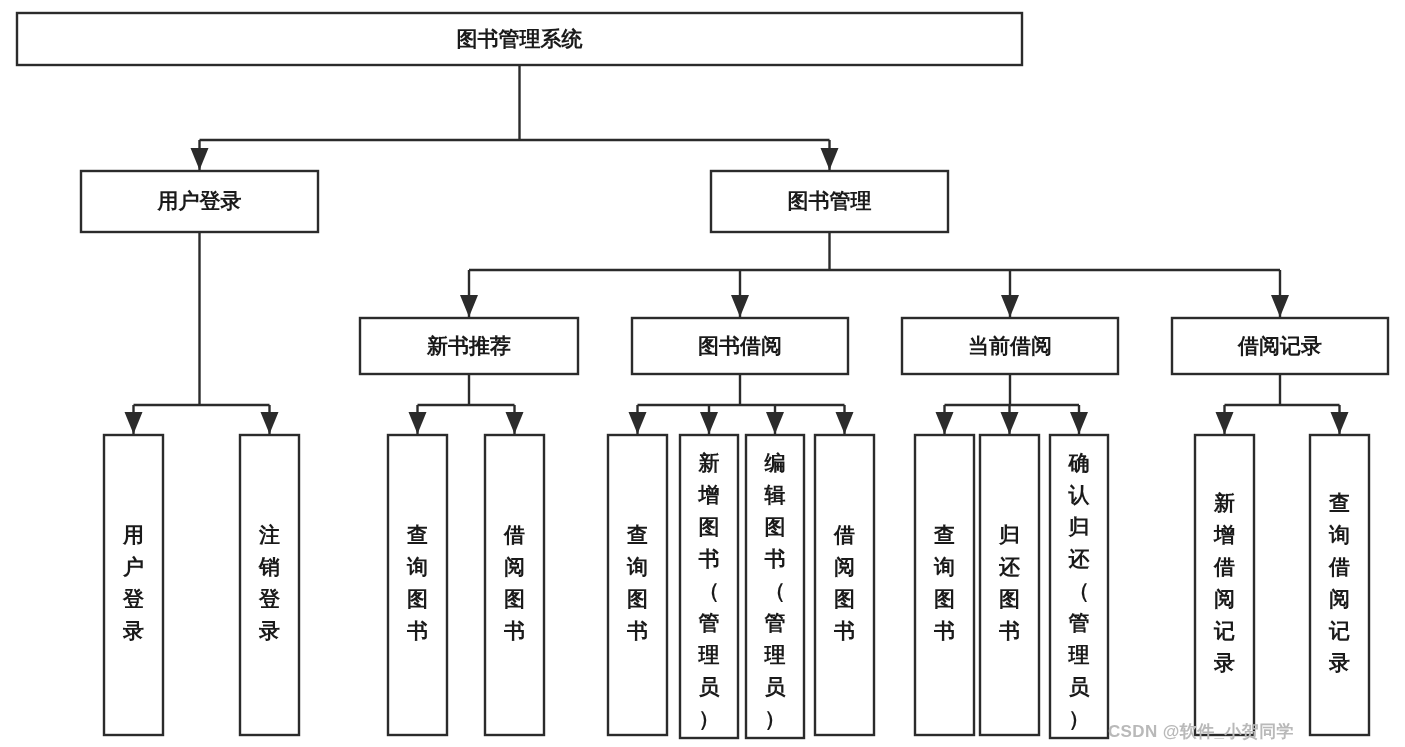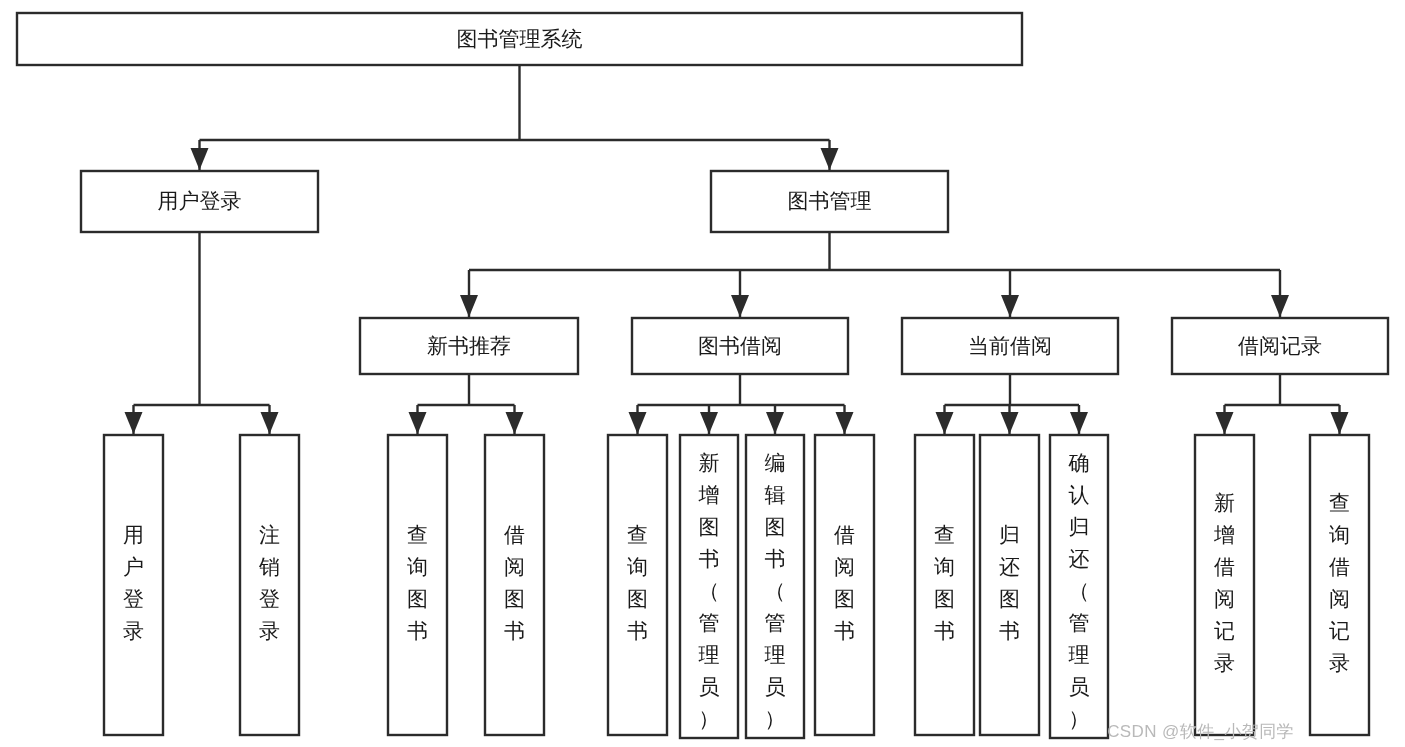--- a/index.html
+++ b/index.html
@@ -11,20 +11,21 @@
     width: 1405px;
     height: 747px;
     font-family: "Liberation Sans", "DejaVu Sans", sans-serif;
     overflow: hidden;
     position: relative;
   }
   #diagram-root {
     position: relative;
     width: 1302px;
     height: 747px;
+    font-weight: bold;
   }
   svg.diagram-canvas {
     display: block;
     width: 1405px;
     height: 747px;
   }
   .node-box {
     fill: #ffffff;
     stroke: #2b2b2b;
     stroke-width: 2.4;

